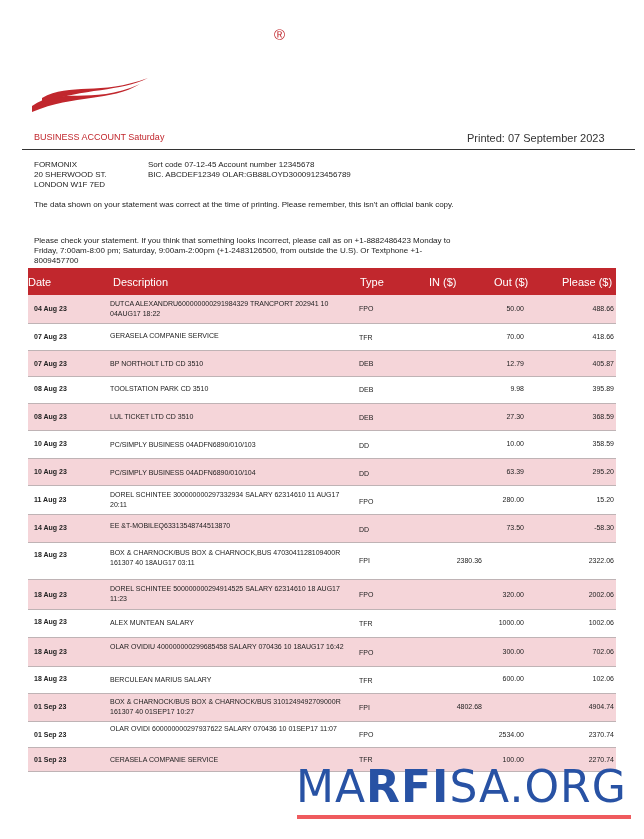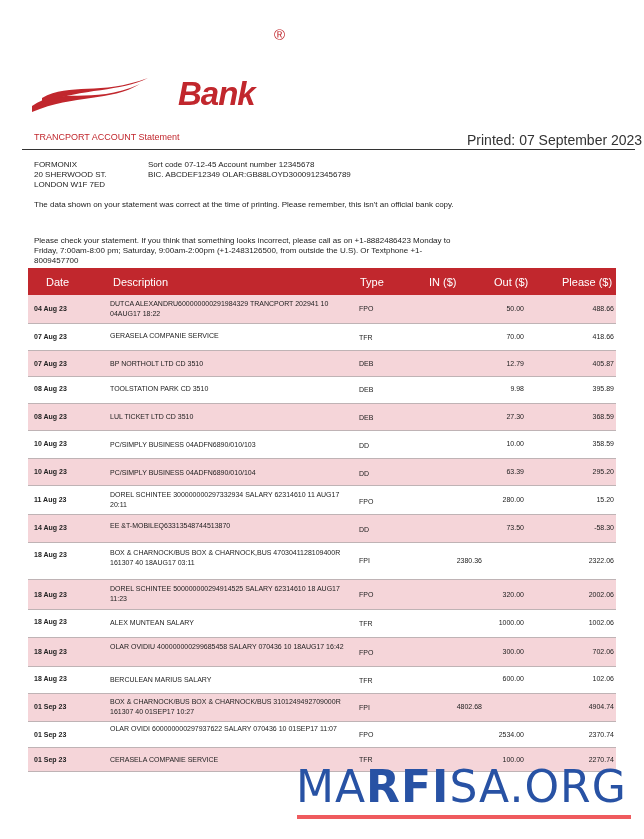--- a/index.html
+++ b/index.html
@@ -3,21 +3,21 @@
 <meta charset="utf-8">
 <style>
   html, body { margin:0; padding:0; background:#ffffff; }
   body { width:644px; height:839px; position:relative; overflow:hidden; font-family:"Liberation Sans", sans-serif; color:#222; }
   .logo { position:absolute; left:30px; top:14px; width:270px; height:100px; }
   .logo .flagstar { position:absolute; left:8px; top:2px; font-family:"Liberation Sans", sans-serif; font-weight:bold; font-style:italic; font-size:53px; color:#c1272d; letter-spacing:-2px; line-height:60px; }
   .logo .reg { position:absolute; left:244px; top:12px; font-size:15px; color:#c1272d; }
   .logo .bank { position:absolute; left:148px; top:60px; font-weight:bold; font-style:italic; font-size:33px; color:#c1272d; letter-spacing:-1px; line-height:40px; }
   .logo svg { position:absolute; left:0; top:62px; }
   .stmt-title { position:absolute; left:34px; top:132px; font-size:9px; color:#c1272d; }
-  .printed { position:absolute; left:467px; top:132px; font-size:14px; color:#333; }
+  .printed { position:absolute; left:467px; top:132px; font-size:11px; color:#333; }
   .rule { position:absolute; left:22px; top:149px; width:613px; height:1px; background:#333; }
   .addr { position:absolute; left:34px; top:160px; font-size:8px; line-height:10px; color:#222; }
   .acct { position:absolute; left:148px; top:160px; font-size:8px; line-height:10px; color:#222; }
   .notice1 { position:absolute; left:34px; top:200px; font-size:8px; color:#222; }
   .notice2 { position:absolute; left:34px; top:236px; width:420px; font-size:8px; line-height:10px; color:#222; }
   .table { position:absolute; left:28px; top:268px; width:588px; }
   .thead { height:27px; background:#c1272d; color:#fff; position:relative; font-size:11px; }
   .thead span { position:absolute; top:8px; }
   .row { position:relative; border-bottom:1px solid #bfb3b5; font-size:7px; color:#222; }
   .row.pink { background:#f5d5d9; }
@@ -34,43 +34,42 @@
 </style>
 </head>
 <body>
 
 <div class="logo">
   <span class="reg">®</span>
   <svg width="150" height="40" viewBox="0 0 150 40">
     <path d="M2 30 C 30 10, 60 30, 110 8 C 80 26, 45 18, 2 36 Z" fill="#c1272d"></path>
     <path d="M12 22 C 40 6, 70 20, 118 2 C 90 16, 55 12, 12 27 Z" fill="#c1272d"></path>
   </svg>
-  <span class="bank">Bank</span>
-</div>
-
-<div class="stmt-title">TRANCPORT ACCOUNT Statement</div>
+</div>
+
+<div class="stmt-title">BUSINESS ACCOUNT Saturday</div>
 <div class="printed">Printed: 07 September 2023</div>
 <div class="rule"></div>
 
 <div class="addr">
   <div>FORMONIX</div>
   <div>20 SHERWOOD ST.</div>
   <div>LONDON W1F 7ED</div>
 </div>
 <div class="acct">
   <div>Sort code 07-12-45  Account number 12345678</div>
   <div>BIC. ABCDEF12349   OLAR:GB88LOYD30009123456789</div>
 </div>
 
 <div class="notice1">The data shown on your statement was correct at the time of printing. Please remember, this isn't an official bank copy.</div>
 <div class="notice2">Please check your statement. If you think that something looks incorrect, please call as on +1-8882486423 Monday to Friday, 7:00am-8:00 pm; Saturday, 9:00am-2:00pm (+1-2483126500, from outside the U.S). Or Textphone +1-8009457700</div>
 
 <div class="table">
   <div class="thead">
-    <span style="left:18px">Date</span>
+    <span style="left:0">Date</span>
     <span style="left:85px">Description</span>
     <span style="left:332px">Type</span>
     <span style="left:401px">IN ($)</span>
     <span style="left:466px">Out ($)</span>
     <span style="left:534px">Please ($)</span>
   </div>
 
   <div class="row pink" style="height:28px">
     <span class="c-date" style="top:10px">04 Aug 23</span>
     <span class="c-desc" style="top:4px">DUTCA ALEXANDRU600000000291984329 TRANCPORT 202941 10 04AUG17 18:22</span>

